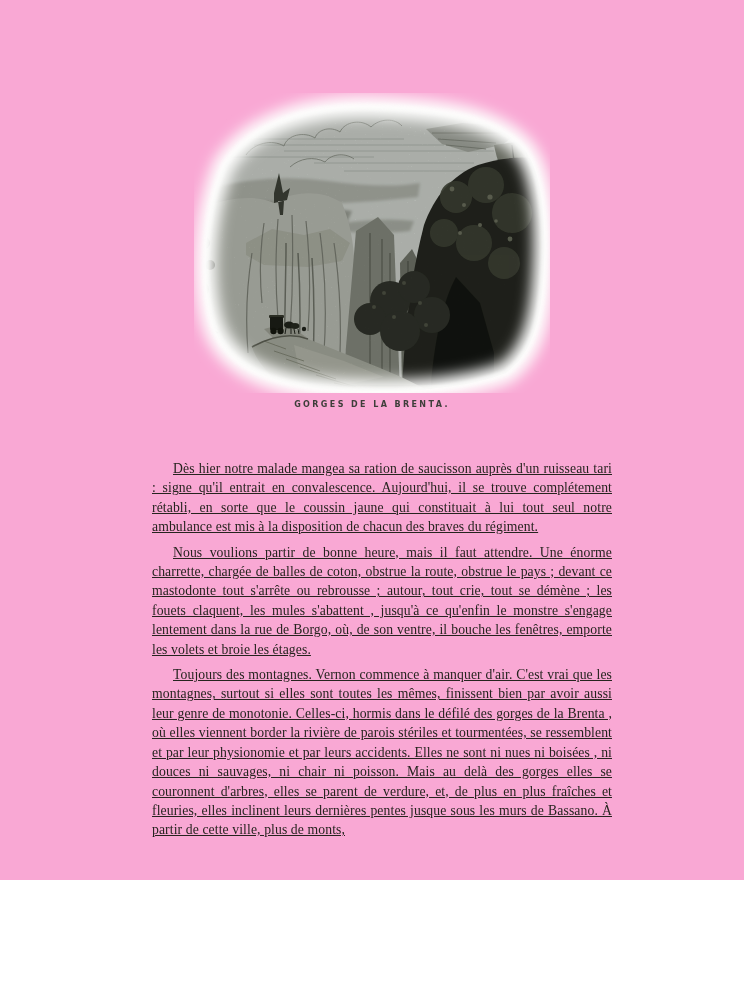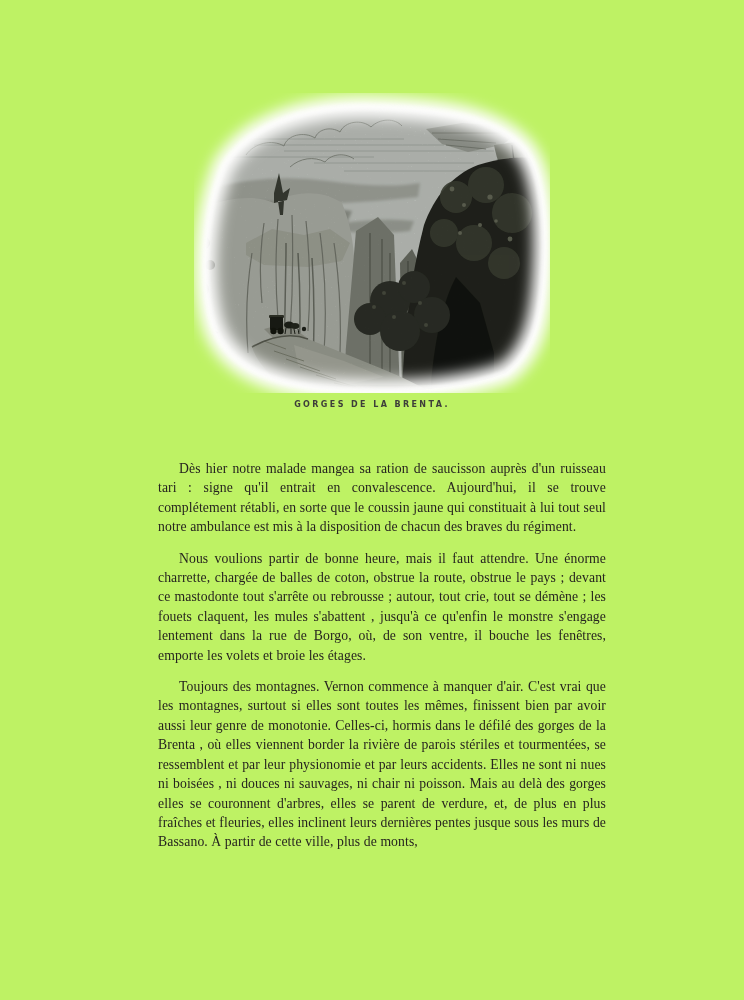--- a/index.html
+++ b/index.html
@@ -1,20 +1,20 @@
 <!DOCTYPE html>
 <html lang="fr"><head>
 <meta charset="utf-8">
 <style>
   html,body{margin:0;padding:0;background:#ffffff;}
   .page{
     position:relative;
-    width:744px;height:1000px;
+    width:744px;height:880px;
     margin:0 auto;
-    background:#bef264;
+    background:#f9a8d4;
     overflow:hidden;
     font-family:"Liberation Serif", serif;
     color:#26241f;
   }
   .figure-wrap{
     margin:93px auto 0;
     width:356px;
   }
   .figure-wrap svg{display:block;}
   .figure-caption{
@@ -33,22 +33,23 @@
   }
   .body-text{
     width:472px;
     margin:50px 0 0 146px;
     text-align:justify;
     font-size:13.7px;
     line-height:19.4px;
     letter-spacing:0.1px;
   }
   .body-text p{
-    margin:12px;
+    margin:6px;
     text-indent:21px;
+    text-decoration:underline;
   }
 </style>
 </head>
 <body>
 
 <div class="page">
 
   <div class="figure-wrap">
     <svg width="356" height="300" viewBox="0 0 356 300" xmlns="http://www.w3.org/2000/svg">
       <defs>

